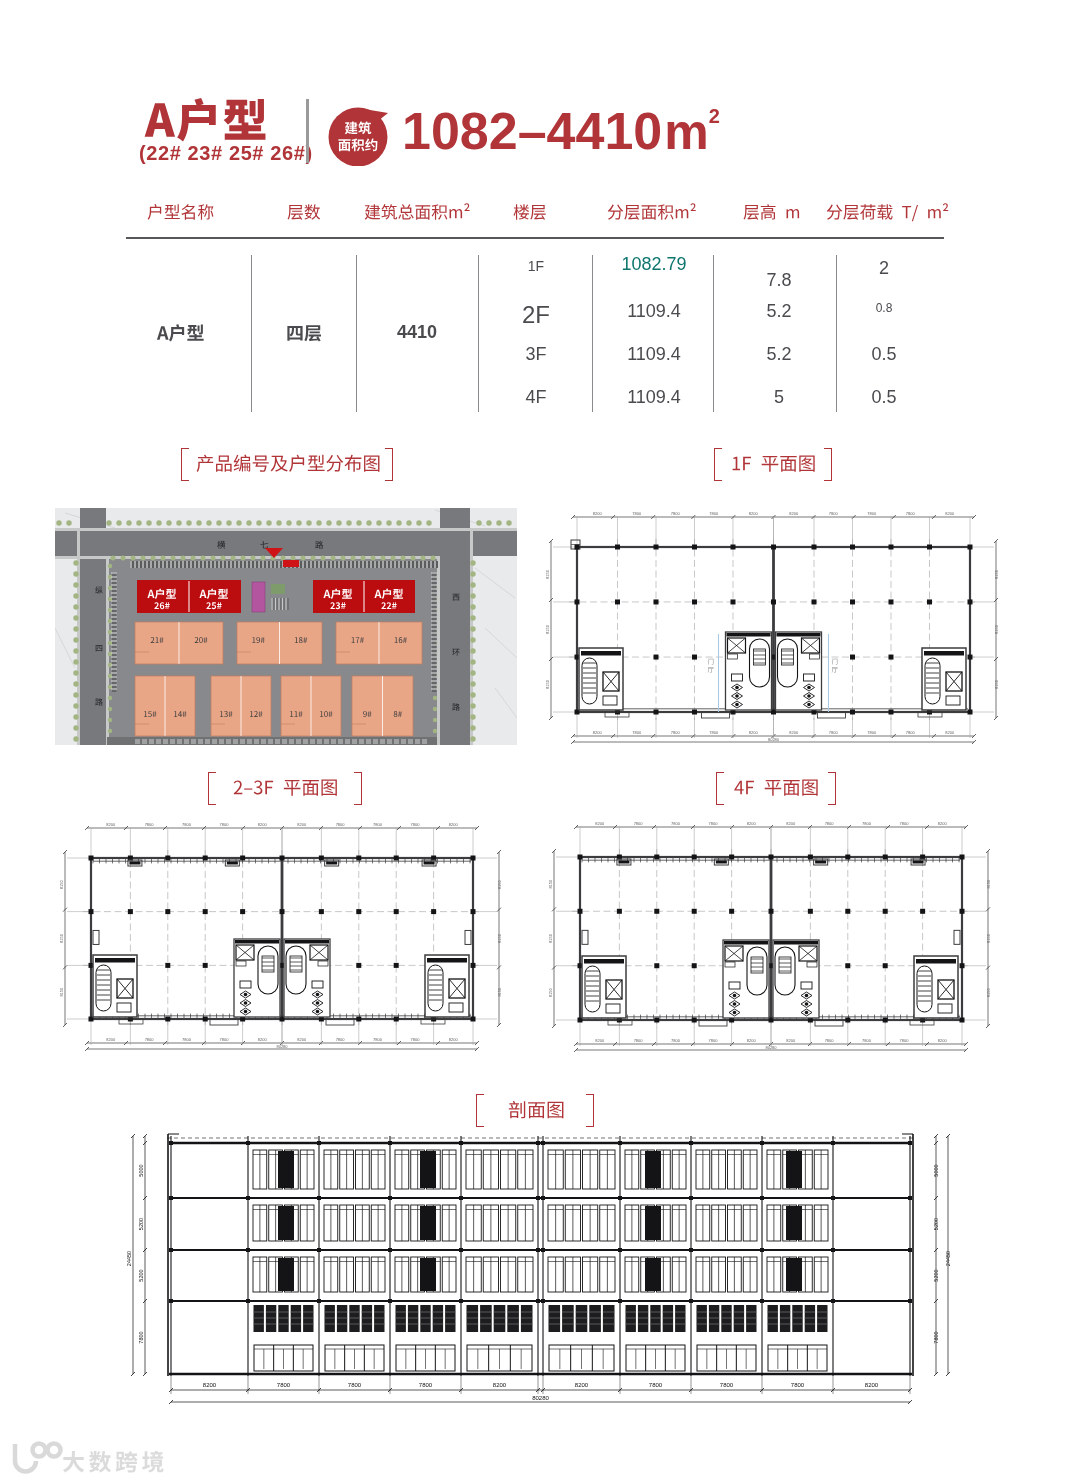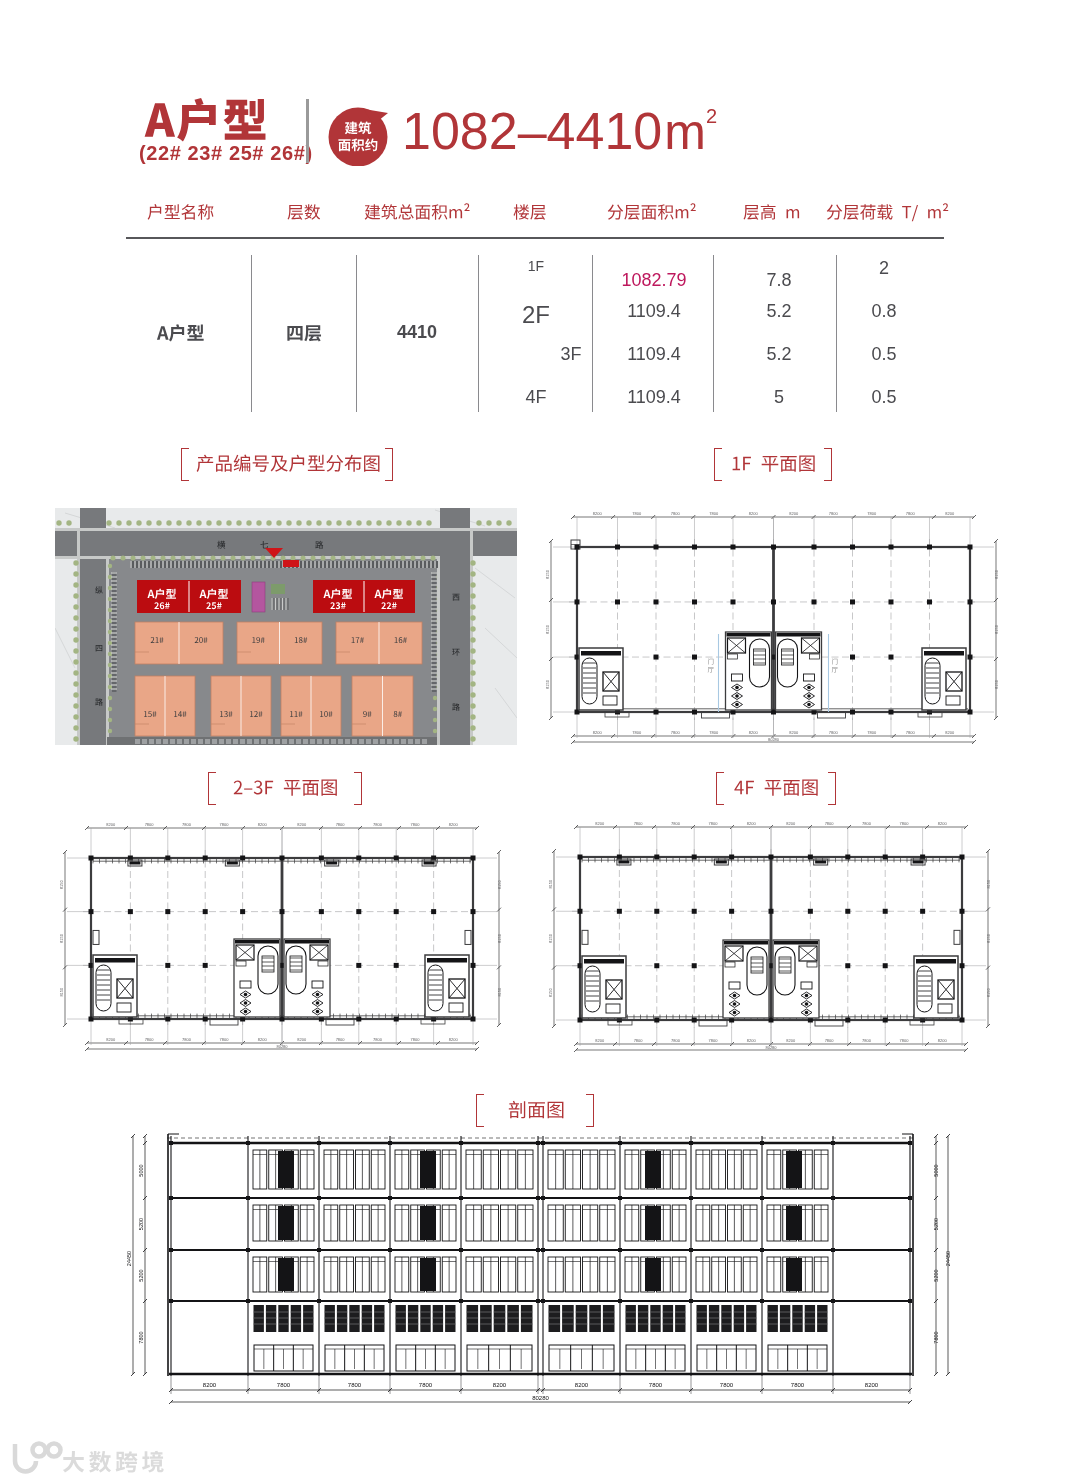--- a/index.html
+++ b/index.html
@@ -107,21 +107,21 @@
         <use href="#cg7b51_700" transform="translate(30.0 29) scale(0.0135 -0.0135)"></use>
       </g>
       <g fill="#fff">
         <use href="#cg9762_700" transform="translate(9.75 46) scale(0.0135 -0.0135)"></use>
         <use href="#cg79ef_700" transform="translate(23.25 46) scale(0.0135 -0.0135)"></use>
         <use href="#cg7ea6_700" transform="translate(36.75 46) scale(0.0135 -0.0135)"></use>
       </g>
     </svg>
 </div>
 
-<div class="abs" style="left:402px;top:101px;font-size:52px;font-weight:normal;color:#b13538;letter-spacing:0px;">1082–4410<span style="font-size:50px;margin-left:2px;">m</span><span style="font-size:20px;vertical-align:26px;">2</span></div>
+<div class="abs" style="left:402px;top:101px;font-size:52px;font-weight:bold;color:#b13538;letter-spacing:0px;">1082–4410<span style="font-size:50px;margin-left:2px;">m</span><span style="font-size:20px;vertical-align:26px;">2</span></div>
 
 <svg class="abs" style="left:145.4px;top:199.2px;" width="71.2" height="25.2" viewBox="0 0 71.2 25.2">
     <g fill="#b13538">
       <use href="#cg6237_400" transform="translate(2.0 19.32) scale(0.0168 -0.0168)"></use>
       <use href="#cg578b_400" transform="translate(18.8 19.32) scale(0.0168 -0.0168)"></use>
       <use href="#cg540d_400" transform="translate(35.6 19.32) scale(0.0168 -0.0168)"></use>
       <use href="#cg79f0_400" transform="translate(52.4 19.32) scale(0.0168 -0.0168)"></use>
     </g>
   </svg>
 <svg class="abs" style="left:285.2px;top:199.2px;" width="37.6" height="25.2" viewBox="0 0 37.6 25.2">
@@ -180,28 +180,28 @@
 <div class="abs" style="left:126px;top:237px;width:818px;height:1.6px;background:#57575a;"></div>
 
 <div class="abs" style="left:251px;top:255px;width:1px;height:157px;background:#8a8a8e;"></div>
 <div class="abs" style="left:356px;top:255px;width:1px;height:157px;background:#8a8a8e;"></div>
 <div class="abs" style="left:478px;top:255px;width:1px;height:157px;background:#8a8a8e;"></div>
 <div class="abs" style="left:592px;top:255px;width:1px;height:157px;background:#8a8a8e;"></div>
 <div class="abs" style="left:713px;top:255px;width:1px;height:157px;background:#8a8a8e;"></div>
 <div class="abs" style="left:836px;top:255px;width:1px;height:157px;background:#8a8a8e;"></div>
 
 <div class="abs" style="left:536px;top:258px;transform:translateX(-50%);font-size:14px;font-weight:500;color:#4b4b4f;">1F</div>
-<div class="abs" style="left:654px;top:270px;transform:translateX(-50%);font-size:18px;font-weight:500;color:#be185d;">1082.79</div>
+<div class="abs" style="left:654px;top:254px;transform:translateX(-50%);font-size:18px;font-weight:500;color:#0f766e;">1082.79</div>
 <div class="abs" style="left:779px;top:258px;transform:translateX(-50%);font-size:18px;font-weight:500;color:#4b4b4f;margin-top:12px;">7.8</div>
 <div class="abs" style="left:884px;top:258px;transform:translateX(-50%);font-size:18px;font-weight:500;color:#4b4b4f;">2</div>
 <div class="abs" style="left:536px;top:301px;transform:translateX(-50%);font-size:24px;font-weight:500;color:#4b4b4f;">2F</div>
 <div class="abs" style="left:654px;top:301px;transform:translateX(-50%);font-size:18px;font-weight:500;color:#4b4b4f;">1109.4</div>
 <div class="abs" style="left:779px;top:301px;transform:translateX(-50%);font-size:18px;font-weight:500;color:#4b4b4f;">5.2</div>
-<div class="abs" style="left:884px;top:301px;transform:translateX(-50%);font-size:18px;font-weight:500;color:#4b4b4f;">0.8</div>
-<div class="abs" style="left:536px;top:344px;transform:translateX(-50%);font-size:18px;font-weight:500;color:#4b4b4f;margin-left:35px;">3F</div>
+<div class="abs" style="left:884px;top:301px;transform:translateX(-50%);font-size:12px;font-weight:500;color:#4b4b4f;">0.8</div>
+<div class="abs" style="left:536px;top:344px;transform:translateX(-50%);font-size:18px;font-weight:500;color:#4b4b4f;">3F</div>
 <div class="abs" style="left:654px;top:344px;transform:translateX(-50%);font-size:18px;font-weight:500;color:#4b4b4f;">1109.4</div>
 <div class="abs" style="left:779px;top:344px;transform:translateX(-50%);font-size:18px;font-weight:500;color:#4b4b4f;">5.2</div>
 <div class="abs" style="left:884px;top:344px;transform:translateX(-50%);font-size:18px;font-weight:500;color:#4b4b4f;">0.5</div>
 <div class="abs" style="left:536px;top:387px;transform:translateX(-50%);font-size:18px;font-weight:500;color:#4b4b4f;">4F</div>
 <div class="abs" style="left:654px;top:387px;transform:translateX(-50%);font-size:18px;font-weight:500;color:#4b4b4f;">1109.4</div>
 <div class="abs" style="left:779px;top:387px;transform:translateX(-50%);font-size:18px;font-weight:500;color:#4b4b4f;">5</div>
 <div class="abs" style="left:884px;top:387px;transform:translateX(-50%);font-size:18px;font-weight:500;color:#4b4b4f;">0.5</div>
 
 <svg class="abs" style="left:155.2px;top:319.3px;" width="51.5" height="27.0" viewBox="0 0 51.5 27.0">
     <g fill="#4b4b4f">

